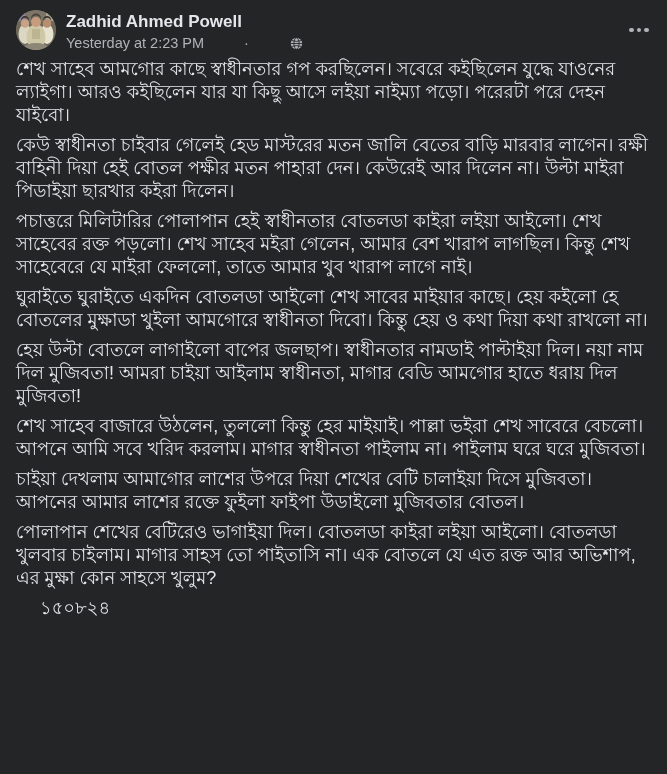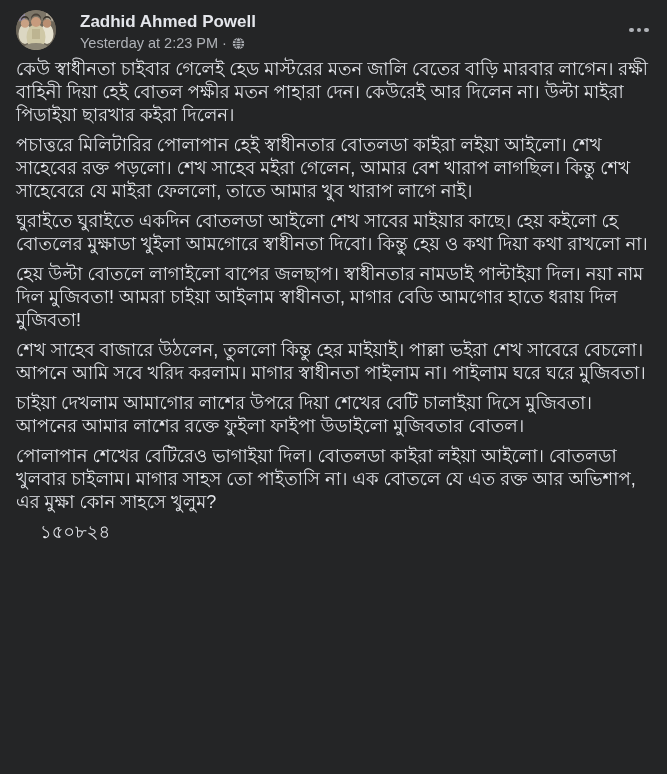--- a/index.html
+++ b/index.html
@@ -25,39 +25,40 @@
     width: 40px;
     height: 40px;
     border-radius: 50%;
     overflow: hidden;
     flex: 0 0 40px;
     cursor: pointer;
     background: #6e675a;
   }
   .avatar svg { display: block; }
   .header-meta {
-    margin-left: 24px;
+    margin-left: 10px;
     flex: 1 1 auto;
     min-width: 0;
     padding-top: 1px;
   }
   .author-name {
     color: #e4e6eb;
     font-size: 17px;
     font-weight: 700;
     line-height: 21px;
     cursor: pointer;
   }
   .sub-line {
     display: flex;
     align-items: center;
     margin-top: 2px;
     color: #b0b3b8;
     font-size: 14.5px;
     line-height: 18px;
+    gap: 36px;
   }
   .timestamp { cursor: pointer; }
   .dot-sep {
     margin: 0 5px 0 4px;
     color: #b0b3b8;
   }
   .globe { display: inline-flex; align-items: center; }
   .more-btn {
     width: 36px;
     height: 36px;
@@ -149,20 +150,21 @@
       <span class="ellipsis">
           <i></i>
           <i></i>
           <i></i>
         </span>
     </button>
 
   </div>
 
   <div class="post-text" id="post-paragraphs">
+      <p>শেখ সাহেব আমগোর কাছে স্বাধীনতার গপ করছিলেন। সবেরে কইছিলেন যুদ্ধে যাওনের ল্যাইগা। আরও কইছিলেন যার যা কিছু আসে লইয়া নাইম্যা পড়ো। পরেরটা পরে দেহন যাইবো।</p>
       <p>কেউ স্বাধীনতা চাইবার গেলেই হেড মাস্টরের মতন জালি বেতের বাড়ি মারবার লাগেন। রক্ষী বাহিনী দিয়া হেই বোতল পক্ষীর মতন পাহারা দেন। কেউরেই আর দিলেন না। উল্টা মাইরা পিডাইয়া ছারখার কইরা দিলেন।</p>
       <p>পচাত্তরে মিলিটারির পোলাপান হেই স্বাধীনতার বোতলডা কাইরা লইয়া আইলো। শেখ সাহেবের রক্ত পড়লো। শেখ সাহেব মইরা গেলেন, আমার বেশ খারাপ লাগছিল। কিন্তু শেখ সাহেবেরে যে মাইরা ফেললো, তাতে আমার খুব খারাপ লাগে নাই।</p>
       <p>ঘুরাইতে ঘুরাইতে একদিন বোতলডা আইলো শেখ সাবের মাইয়ার কাছে। হেয় কইলো হে বোতলের মুক্ষাডা খুইলা আমগোরে স্বাধীনতা দিবো। কিন্তু হেয় ও কথা দিয়া কথা রাখলো না।</p>
       <p>হেয় উল্টা বোতলে লাগাইলো বাপের জলছাপ। স্বাধীনতার নামডাই পাল্টাইয়া দিল। নয়া নাম দিল মুজিবতা! আমরা চাইয়া আইলাম স্বাধীনতা, মাগার বেডি আমগোর হাতে ধরায় দিল মুজিবতা!</p>
       <p>শেখ সাহেব বাজারে উঠলেন, তুললো কিন্তু হের মাইয়াই। পাল্লা ভইরা শেখ সাবেরে বেচলো। আপনে আমি সবে খরিদ করলাম। মাগার স্বাধীনতা পাইলাম না। পাইলাম ঘরে ঘরে মুজিবতা।</p>
       <p>চাইয়া দেখলাম আমাগোর লাশের উপরে দিয়া শেখের বেটি চালাইয়া দিসে মুজিবতা। আপনের আমার লাশের রক্তে ফুইলা ফাইপা উডাইলো মুজিবতার বোতল।</p>
       <p>পোলাপান শেখের বেটিরেও ভাগাইয়া দিল। বোতলডা কাইরা লইয়া আইলো। বোতলডা খুলবার চাইলাম। মাগার সাহস তো পাইতাসি না। এক বোতলে যে এত রক্ত আর অভিশাপ, এর মুক্ষা কোন সাহসে খুলুম?</p>
       <p>১৫০৮২৪</p>
     </div>
 

